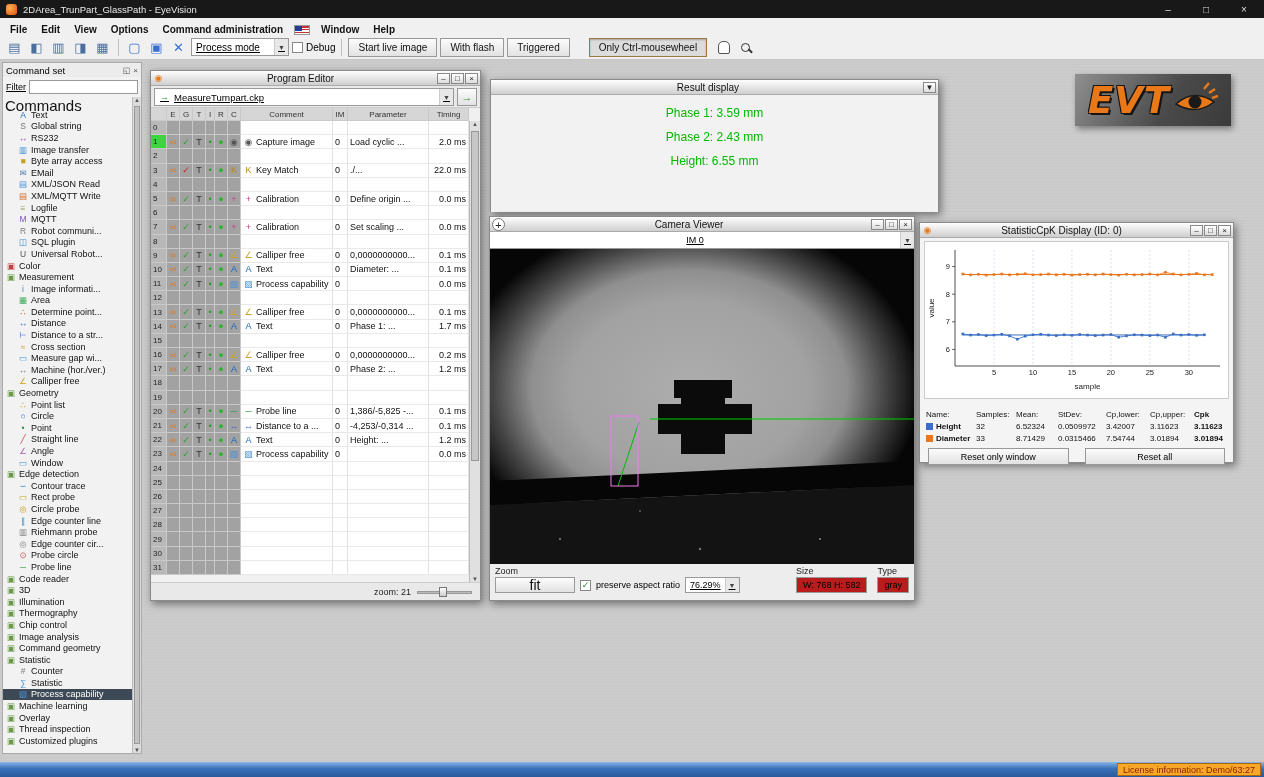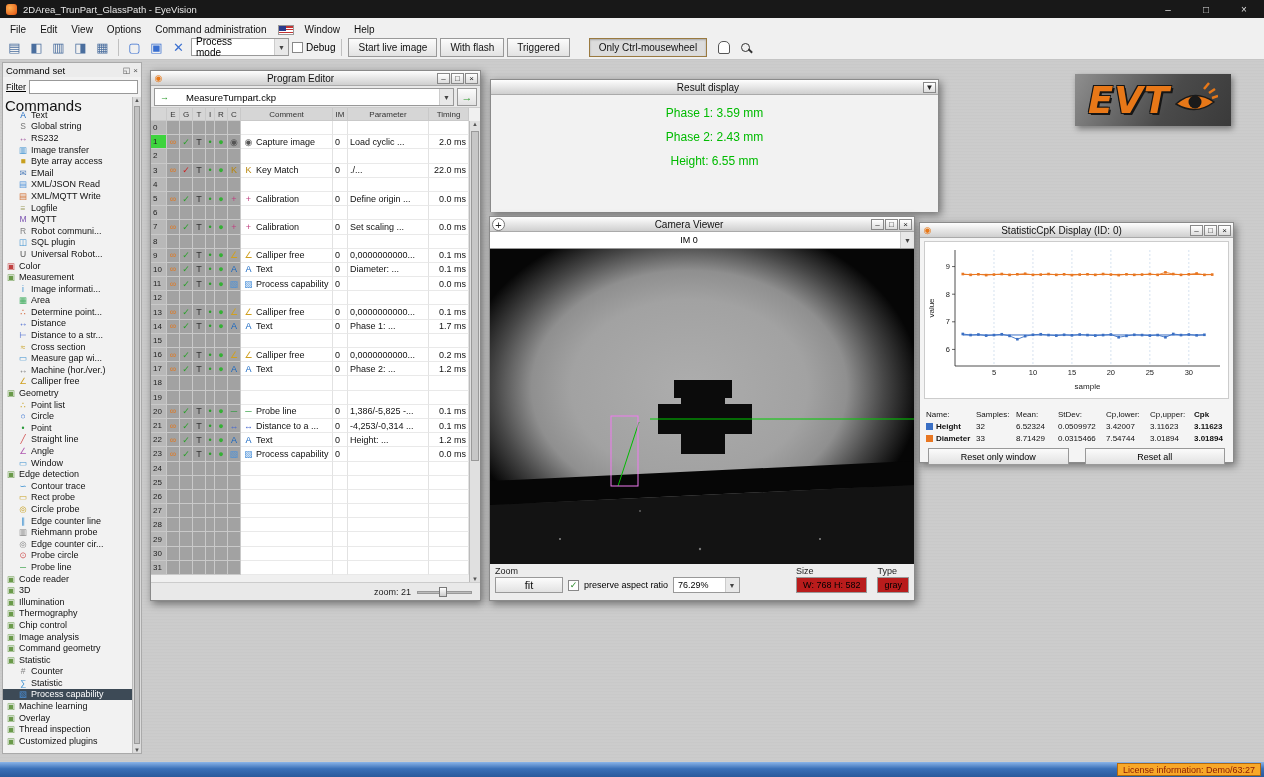--- a/index.html
+++ b/index.html
@@ -4,29 +4,29 @@
 <style>
 *{margin:0;padding:0;box-sizing:border-box;}
 html,body{width:1264px;height:777px;overflow:hidden;font-family:"Liberation Sans",sans-serif;background:#c8c8c8;position:relative;}
 svg text{font-family:"Liberation Sans",sans-serif;}
 
 
 #titlebar{position:absolute;top:0;left:0;right:0;height:18px;background:#181818;color:#e8e8e8;display:flex;align-items:center;font-size:9.5px;padding:0 6px;gap:6px;z-index:50;}
 .app-icon{width:11px;height:11px;border-radius:3px;background:radial-gradient(circle at 35% 35%,#ffb050,#e05010);flex:none;}
 .tb-controls{margin-left:auto;display:flex;gap:26px;padding-right:8px;}
 .tbc{width:12px;text-align:center;font-size:10px;color:#ddd;}
-#menubar{position:absolute;top:18px;left:0;right:0;height:24px;background:#f0f0f0;border-bottom:1px solid #dcdcdc;display:flex;align-items:center;font-size:10px;padding:0 3px;z-index:50;}
+#menubar{position:absolute;top:18px;left:0;right:0;height:24px;background:#f0f0f0;border-bottom:1px solid #dcdcdc;display:flex;align-items:center;font-size:10px;padding:0 3px;z-index:50;font-weight:bold;}
 .menu-item{padding:1px 7px;color:#111;}
 .flag{width:16px;height:10px;margin:0 4px;background:repeating-linear-gradient(180deg,#c23333 0 1.5px,#fff 1.5px 3px);position:relative;display:inline-block;border:1px solid #999;}
 .flag::after{content:"";position:absolute;left:0;top:0;width:7px;height:5px;background:#2a3a8c;}
 #toolbar{position:absolute;top:35px;left:0;right:0;height:25px;background:#f0f0f0;border-bottom:1px solid #c4c4c4;display:flex;align-items:center;gap:3px;font-size:10px;padding:0 5px;z-index:50;}
 .tbi{font-size:13px;color:#4a6e9e;width:19px;height:19px;display:inline-flex;align-items:center;justify-content:center;}
 .tbi.red{color:#3a6fd0;}
 .tsep{width:1px;height:17px;background:#c0c0c0;margin:0 3px;}
-.combo{display:inline-flex;align-items:center;background:#fff;border:1px solid #999;height:18px;padding:0 0 0 4px;gap:16px;font-size:10px;}
+.combo{display:inline-flex;align-items:center;background:#fff;border:1px solid #999;height:18px;padding:0 0 0 4px;gap:4px;font-size:10px;text-decoration:underline;}
 .combo .arrow{font-size:7px;color:#444;margin-left:auto;border-left:1px solid #ccc;padding:0 3px;height:100%;display:flex;align-items:center;background:#e8e8e8;}
 #process-mode{width:98px;}
 .chkbox{width:11px;height:11px;border:1px solid #888;background:#fff;display:inline-flex;align-items:center;justify-content:center;font-size:9px;color:#2a8a2a;flex:none;}
 .btn{display:inline-flex;align-items:center;justify-content:center;background:linear-gradient(#fcfcfc,#e2e2e2);border:1px solid #999;height:19px;padding:0 9px;font-size:10px;color:#111;}
 .toggle-on{background:#dcdcdc;border:1px solid #9a7a40;box-shadow:inset 0 1px 2px rgba(0,0,0,.25);}
 .hand{width:12px;height:13px;border:1px solid #555;border-radius:5px 5px 2px 2px;background:#fdfdfd;display:inline-block;margin-left:8px;}
 .mag{position:relative;width:9px;height:9px;border:1.5px solid #333;border-radius:50%;display:inline-block;margin-left:8px;}
 .mag::after{content:"";position:absolute;width:5px;height:1.5px;background:#333;transform:rotate(45deg);right:-4px;bottom:-1px;}
 
 
@@ -91,21 +91,21 @@
 
 #camera-viewer{left:489px;top:156px;width:426px;height:385px;display:flex;flex-direction:column;}
 .zoom-in-badge{width:13px;height:13px;border-radius:50%;font-size:11px;line-height:12px;text-align:center;color:#222;background:#fff;border:1px solid #777;margin-right:2px;flex:none;}
 .im-select{height:17px;border-left:none;border-right:none;border-top:none;width:100%;flex:none;}
 .im-select .imsp{flex:1;text-align:center;font-size:9px;}
 .cam-area{height:315px;flex:none;background:#000;overflow:hidden;}
 .cv-foot{height:36px;flex:none;background:#ededed;display:flex;gap:10px;padding:1px 5px;font-size:9px;align-items:flex-start;}
 .cv-left{flex:1;}
 .cv-lab{font-size:9px;margin:1px 0;color:#222;}
 .cv-row{display:flex;align-items:center;gap:5px;}
-.btn.fit{width:68px;height:16px;font-size:11px;}
+.btn.fit{width:80px;height:16px;font-size:14px;}
 .combo.small{height:16px;font-size:9px;}
 .cv-box{border:1px solid #999;background:#b91c1c;height:16px;padding:0 6px;display:flex;align-items:center;font-size:9px;white-space:nowrap;}
 .cv-col{display:flex;flex-direction:column;flex:none;}
 
 
 #statistic-window{left:919px;top:162px;width:315px;height:241px;background:#f4f4f4;}
 .chart-wrap{background:#fff;margin:3px 4px 0;border:1px solid #ccc;}
 .stat-table{padding:2px 0 0 6px;margin-top:8px;}
 .sthead,.strow{display:grid;grid-template-columns:50px 40px 42px 48px 44px 44px 28px;font-size:8px;align-items:center;}
 .sthead{height:11px;color:#111;}

